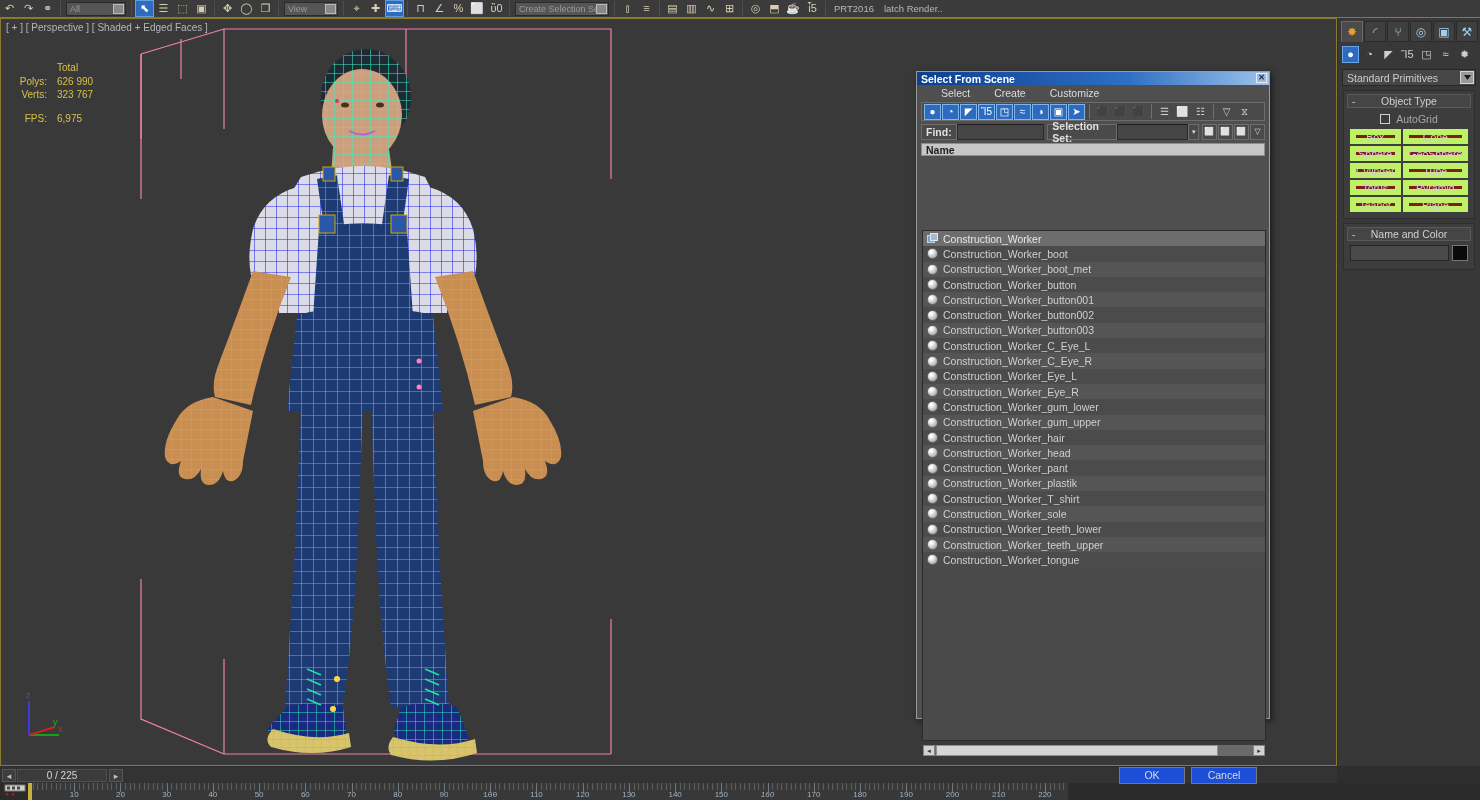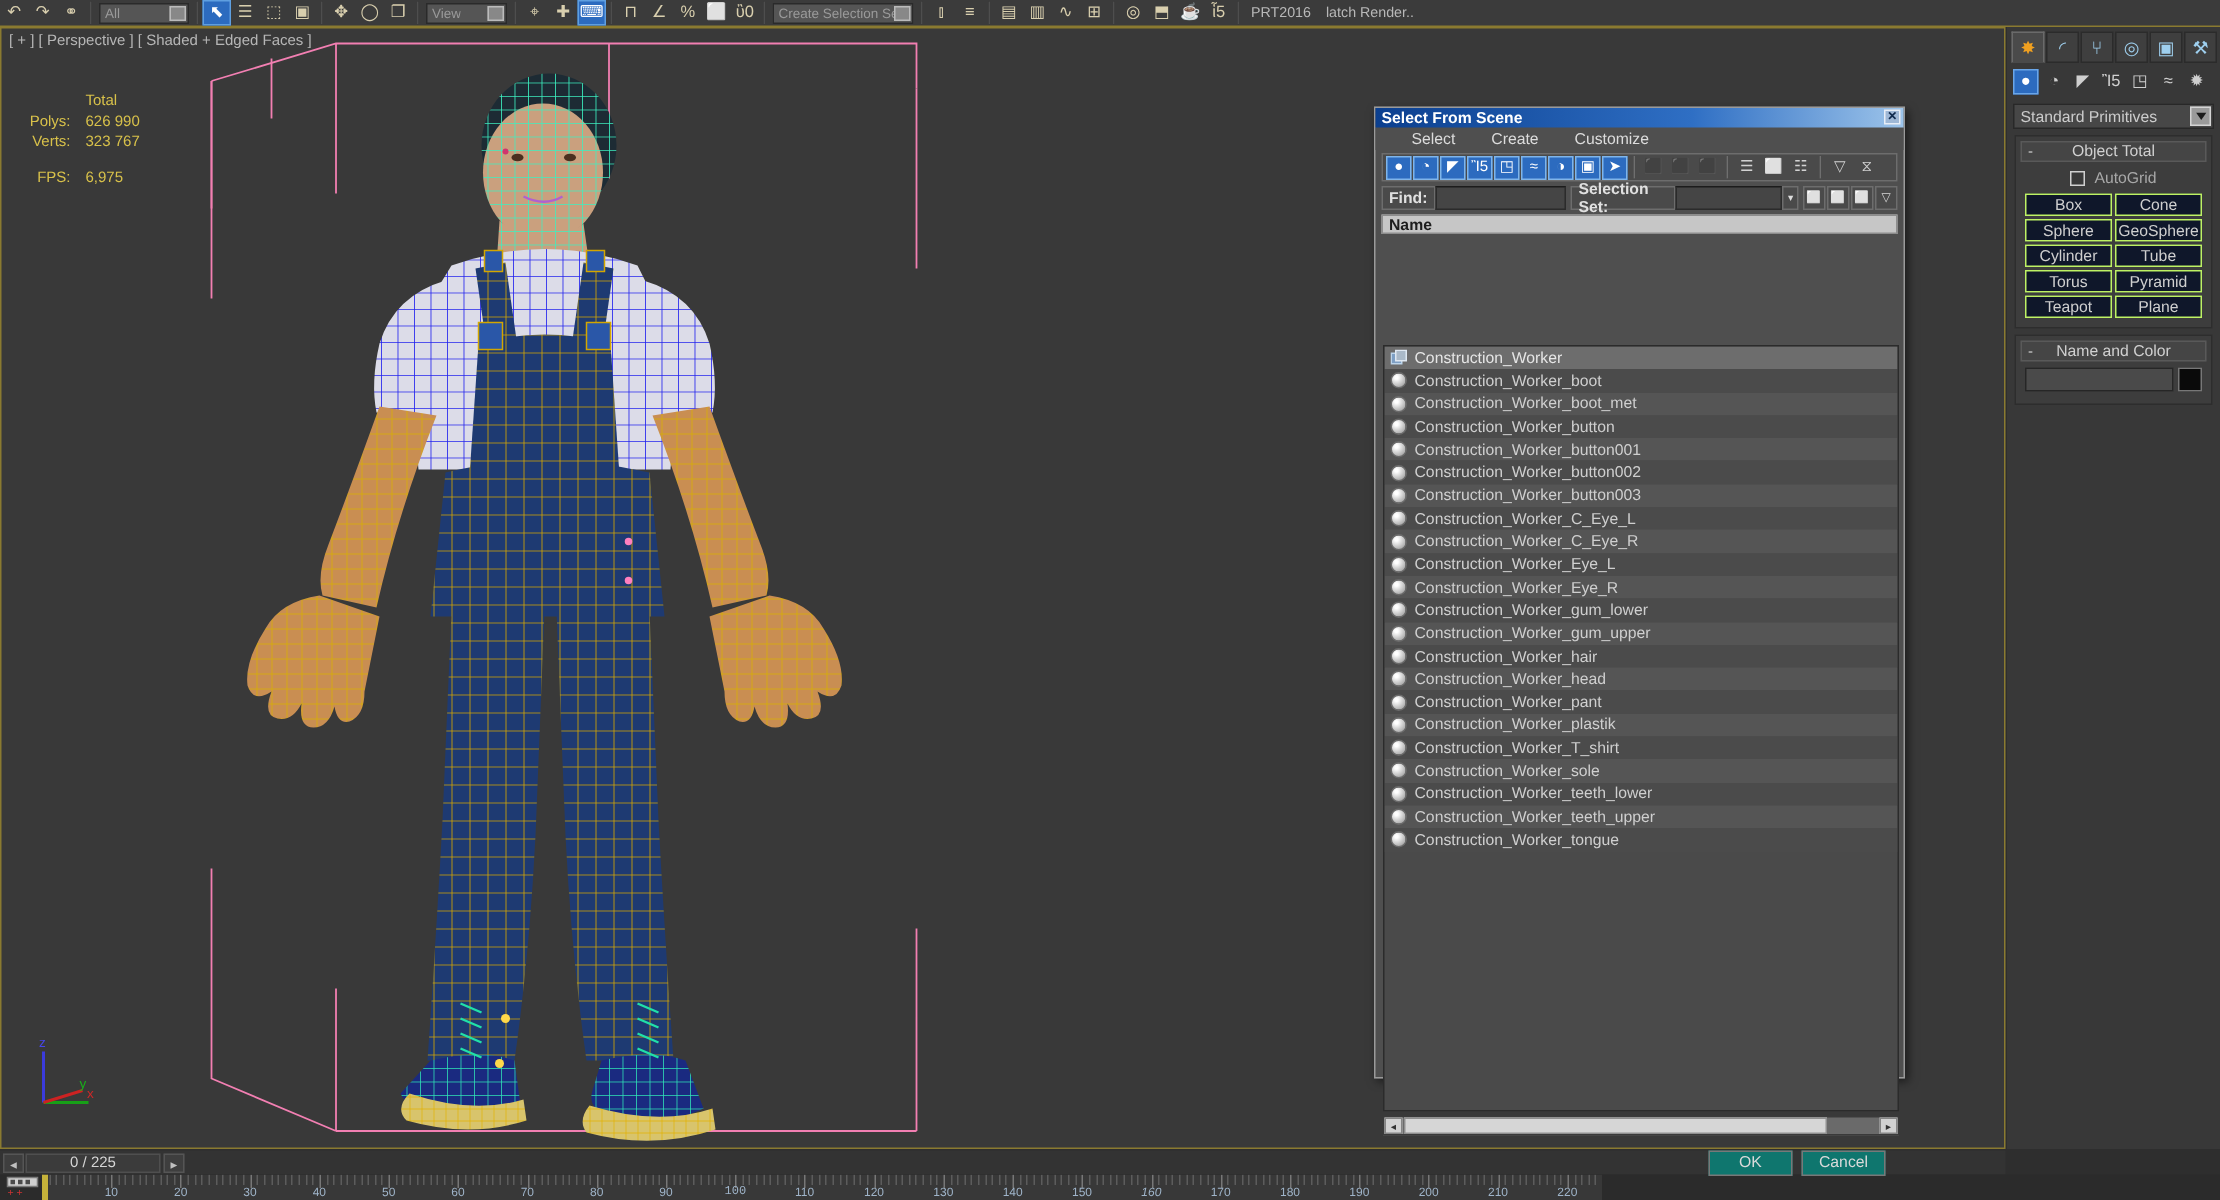--- a/index.html
+++ b/index.html
@@ -83,21 +83,21 @@
   .cp-rollout-hdr {
     height: 14px; background: #454545; border: 1px solid #595959;
     display: flex; align-items: center; justify-content: center; position: relative;
     font-size: 10.5px; color: #d0d0d0;
   }
   .cp-rollout-hdr .minus { position: absolute; left: 4px; top: 1px; font-size: 10px; color: #cfcfcf; }
   .cp-autogrid { display:flex; align-items:center; justify-content:center; gap:6px; padding: 5px 0 4px 0; font-size:10.5px; color:#a8a8a8;}
   .cp-check { width: 10px; height: 10px; background: #3a3a3a; border: 1px solid #d0d0d0; }
   .cp-btngrid { display: grid; grid-template-columns: 1fr 1fr; gap: 2px; padding: 0 3px 3px 3px; }
   .cp-btn {
-    height: 15px; background: #0f172a; border: 1px solid #bef264;
+    height: 15px; background: #7f1d1d; border: 6px solid #bef264;
     display: flex; align-items: center; justify-content: center;
     font-size: 10.5px; color: #cfcfcf;
   }
   .cp-namerow { display:flex; gap:3px; padding: 4px 3px 5px 3px; align-items:center;}
   .cp-nameinput { flex:1; height: 16px; background: #4a4a4a; border: 1px solid #262626; }
   .cp-colorswatch { width: 16px; height: 16px; background: #0a0a0a; border: 1px solid #777; }
 
   
   #timeslider {
     position: absolute; left: 0; top: 767px; width: 1337px; height: 16px;
@@ -188,21 +188,21 @@
     background: #6a6a6a; border: 1px solid #3a3a3a; display: flex; align-items: center;
   }
   .hs-btn { width: 12px; height: 11px; background: #d2d2d2; border: 1px solid #858585;
             display:flex;align-items:center;justify-content:center;font-size:7px;color:#333;}
   .hs-thumb { height: 11px; background: #d6d6d6; border: 1px solid #909090; }
   #dlg-buttons {
     position: absolute; left: 0px; top: 688px; width: 352px; height: 30px;
     display: flex; align-items: center; justify-content: flex-end; gap: 6px; padding-right: 12px;
   }
   .dlg-btn {
-    width: 56px; height: 17px; background: #0f766e; border: 1px solid #787878;
+    width: 66px; height: 17px; background: #1d4ed8; border: 1px solid #787878;
     display: flex; align-items: center; justify-content: center;
     font-size: 10.5px; color: #dadada;
   }
 
   
   #model { position: absolute; left: 0; top: 0; width: 700px; height: 760px; }
 </style>
 </head>
 <body>
 
@@ -428,21 +428,21 @@
       <span class="arrow">
         <svg width="7" height="5" viewBox="0 0 7 5">
             <path d="M0 0 L7 0 L3.5 5 Z" fill="#1c1c1c"></path>
           </svg>
       </span>
     </div>
 
     <div class="cp-rollout">
       <div class="cp-rollout-hdr">
         <span class="minus">-</span>
-        <span>Object Total</span>
+        <span>Object Type</span>
       </div>
       <div class="cp-autogrid">
         <span class="cp-check"></span>
         <span>AutoGrid</span>
       </div>
       <div class="cp-btngrid">
           <div class="cp-btn">Box</div>
           <div class="cp-btn">Cone</div>
           <div class="cp-btn">Sphere</div>
           <div class="cp-btn">GeoSphere</div>

